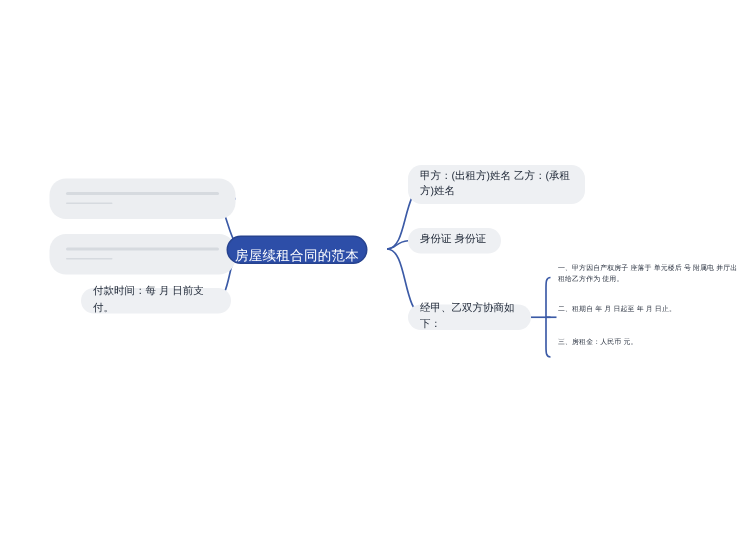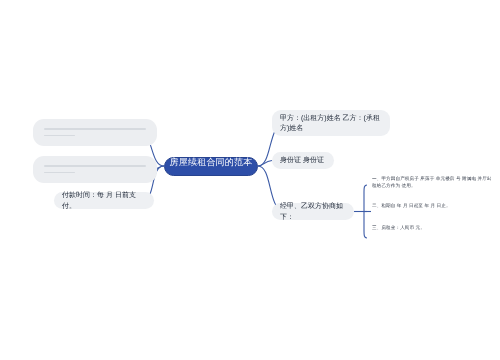--- a/index.html
+++ b/index.html
@@ -27,29 +27,29 @@
     position: absolute;
     left: 0; top: 0;
     width: 500px;
     height: 360px;
     pointer-events: none;
   }
 
   
   .root-node {
     position: absolute;
-    left: 164px;
+    left: 151px;
     top: 157px;
     width: 94px;
     height: 19px;
     border-radius: 10px;
     background: #2d4ea8;
     border: 1px solid #27438f;
     display: flex;
-    align-items: flex-start;
+    align-items: flex-end;
     justify-content: center;
     box-sizing: border-box;
     z-index: 5;
   }
   .root-label {
     color: #ffffff;
     font-size: 9px;
     line-height: 1;
     letter-spacing: 0.2px;
     white-space: nowrap;

